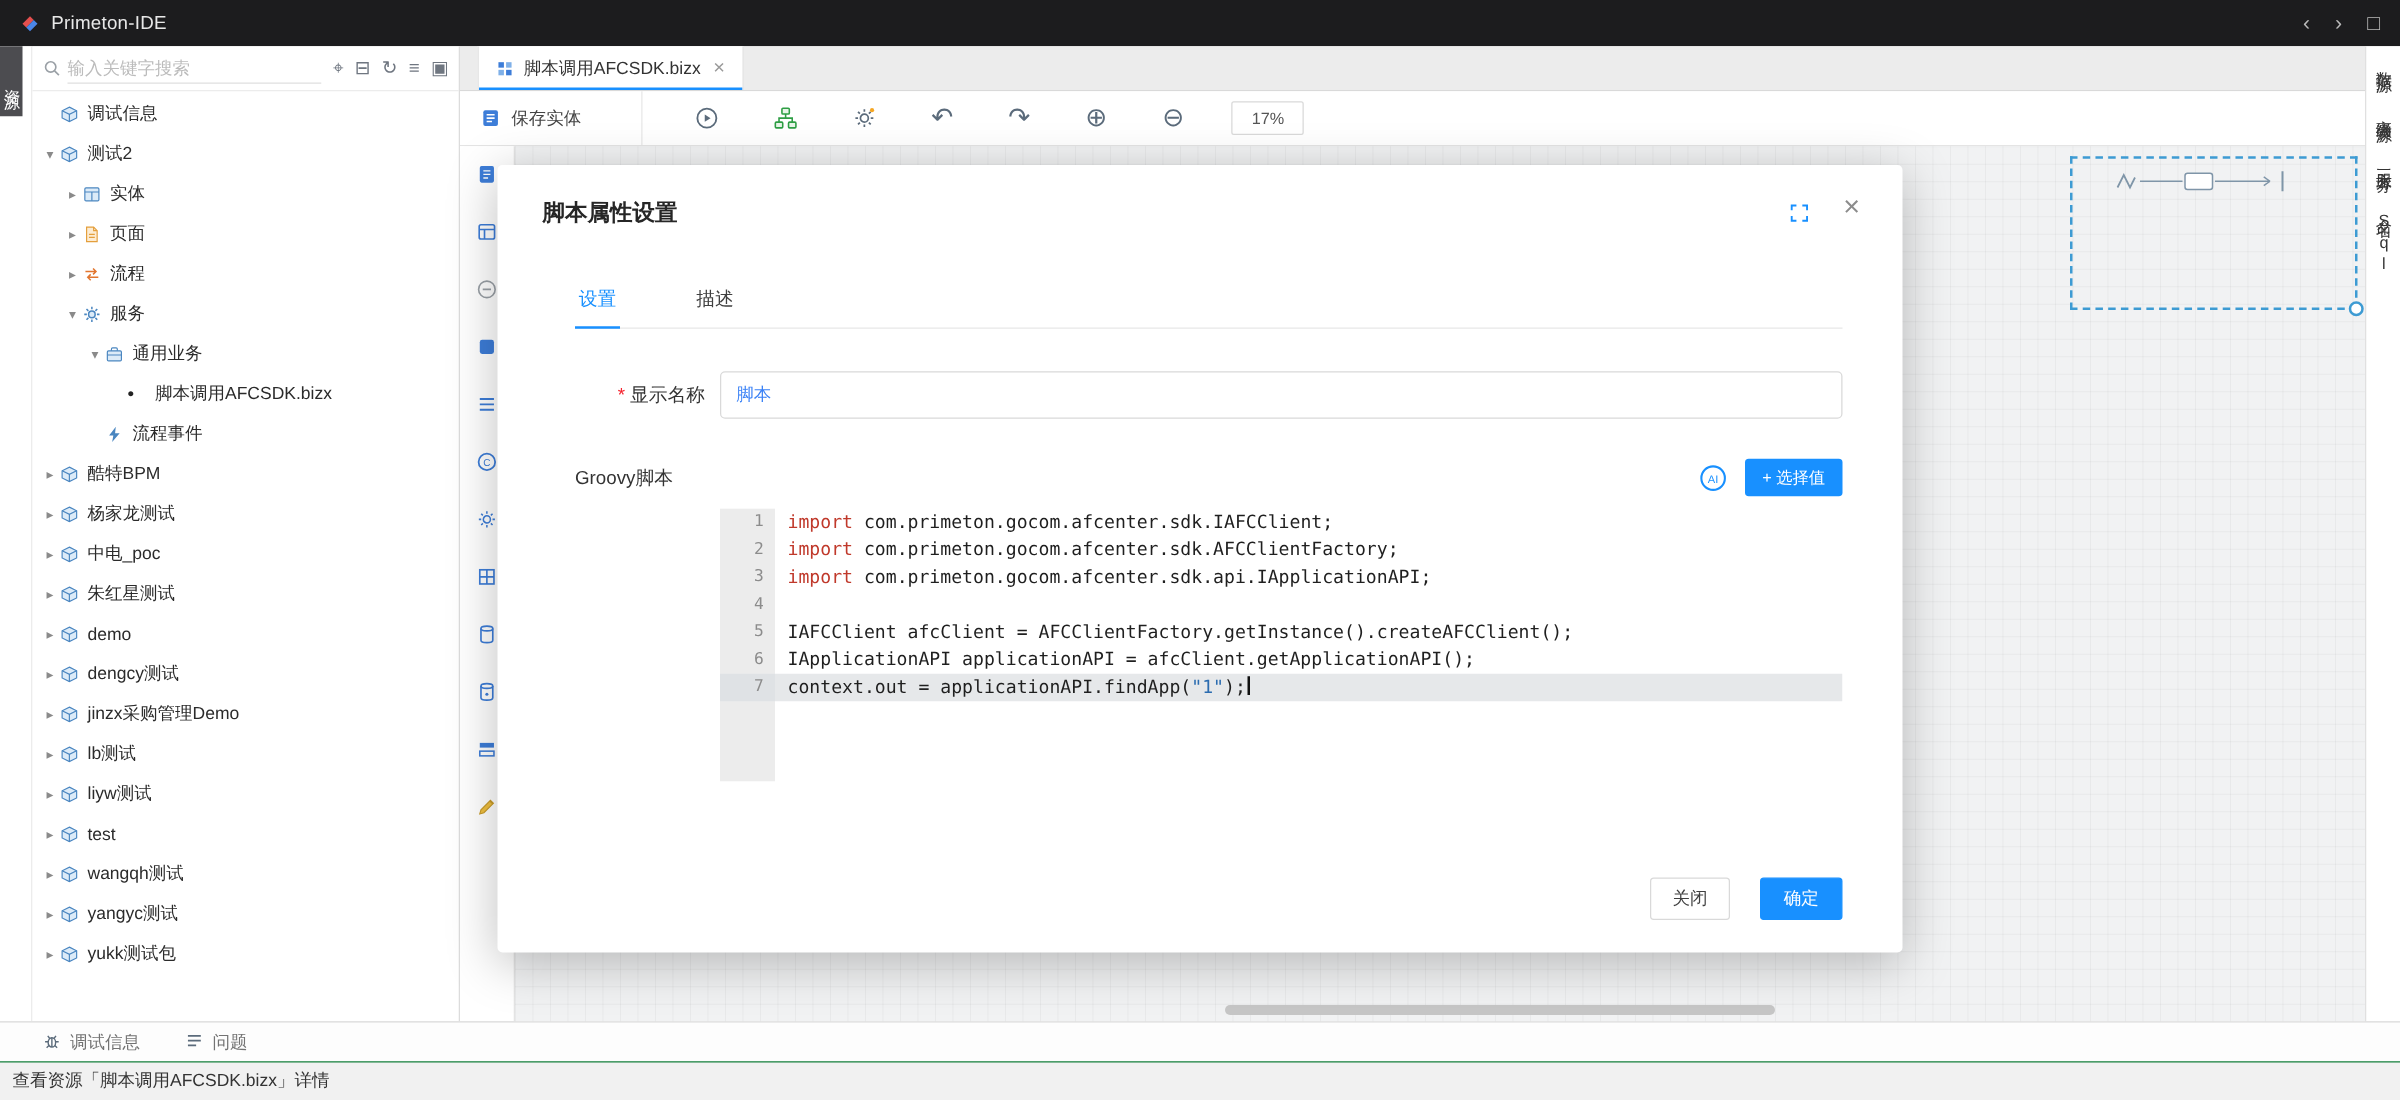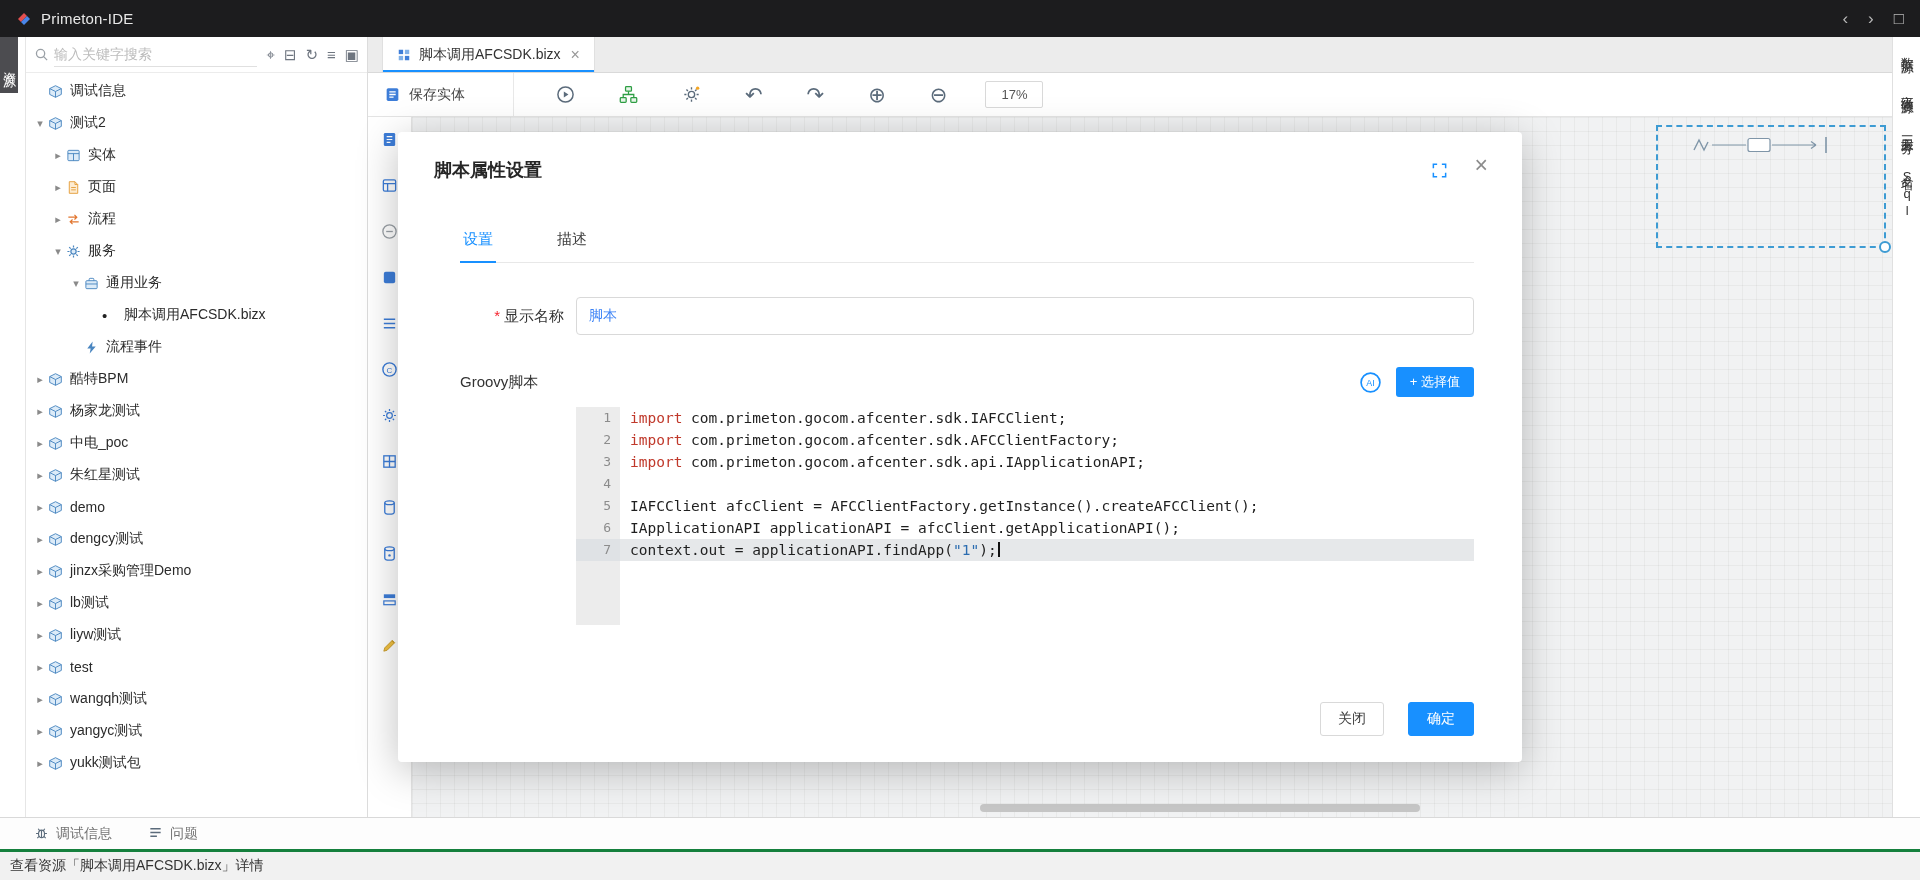--- a/index.html
+++ b/index.html
@@ -54,21 +54,21 @@
   .hscroll{position:absolute;left:568px;bottom:5px;width:440px;height:8px;border-radius:4px;background:#c6c6c6;cursor:pointer}
 
   
   .right-strip{width:28px;flex:0 0 28px;background:#fff;border-left:1px solid #e0e0e0;display:flex;flex-direction:column;align-items:center;padding-top:10px;gap:32px}
   .rtab{writing-mode:vertical-lr;text-orientation:upright;font-size:13px;color:#333;letter-spacing:2px;line-height:1.25;cursor:pointer}
 
   
   .bottom-tabs{height:32px;flex:0 0 32px;border-top:1px solid #d9d9d9;background:#fdfdfd;display:flex;align-items:center;gap:36px;padding-left:34px}
   .btab{display:flex;align-items:flex-start;gap:7px;font-size:14px;color:#737373;cursor:pointer}
   .bt-ic{display:flex}
-  .statusbar{height:31px;flex:0 0 31px;background:#f1f1f1;border-top:3px solid #15803d;display:flex;align-items:center;padding-left:10px;font-size:14px;color:#333}
+  .statusbar{height:31px;flex:0 0 31px;background:#f1f1f1;border-top:1px solid #15803d;display:flex;align-items:center;padding-left:10px;font-size:14px;color:#333}
 
   
   .modal{position:absolute;left:398px;top:132px;width:1124px;height:630px;background:#fff;border-radius:4px;box-shadow:0 8px 40px rgba(0,0,0,.25);z-index:50;overflow:hidden}
   .m-title{position:absolute;left:36px;top:26px;font-size:18px;color:#262626;font-weight:700}
   .m-expand{position:absolute;top:30px;right:74px;cursor:pointer;display:flex}
   .m-close{position:absolute;top:22px;right:34px;font-size:23px;color:#8c8c8c;cursor:pointer;line-height:1}
   .m-tabs{margin:98px 48px 0 62px;display:flex;gap:58px;border-bottom:1px solid #e8e8e8}
   .mtab{padding:0 3px 12px;font-size:15px;color:#404040;cursor:pointer}
   .mtab.active{color:#1890ff;border-bottom:2px solid #1890ff;margin-bottom:-1px}
   .m-body{padding:34px 48px 0 62px}

